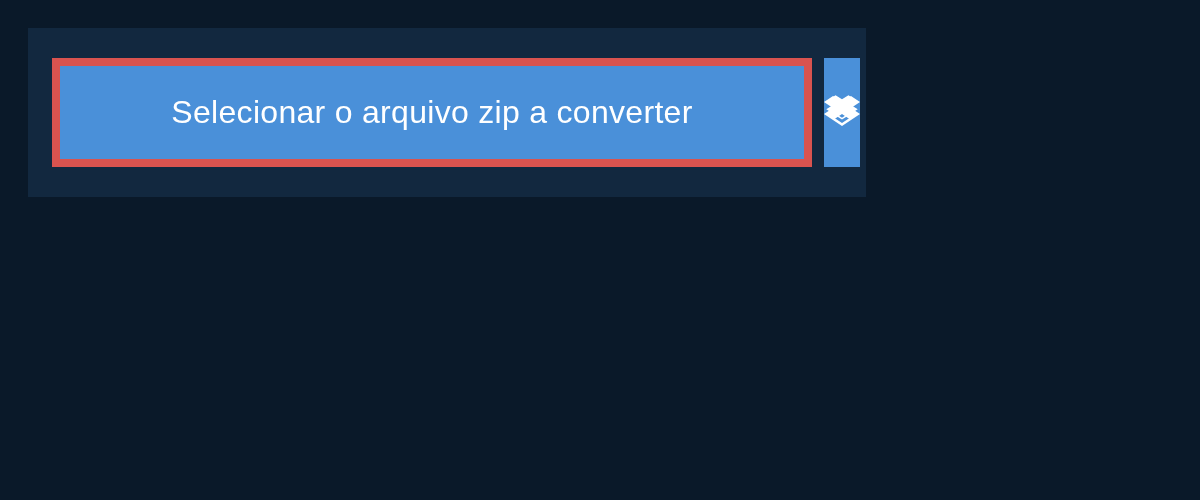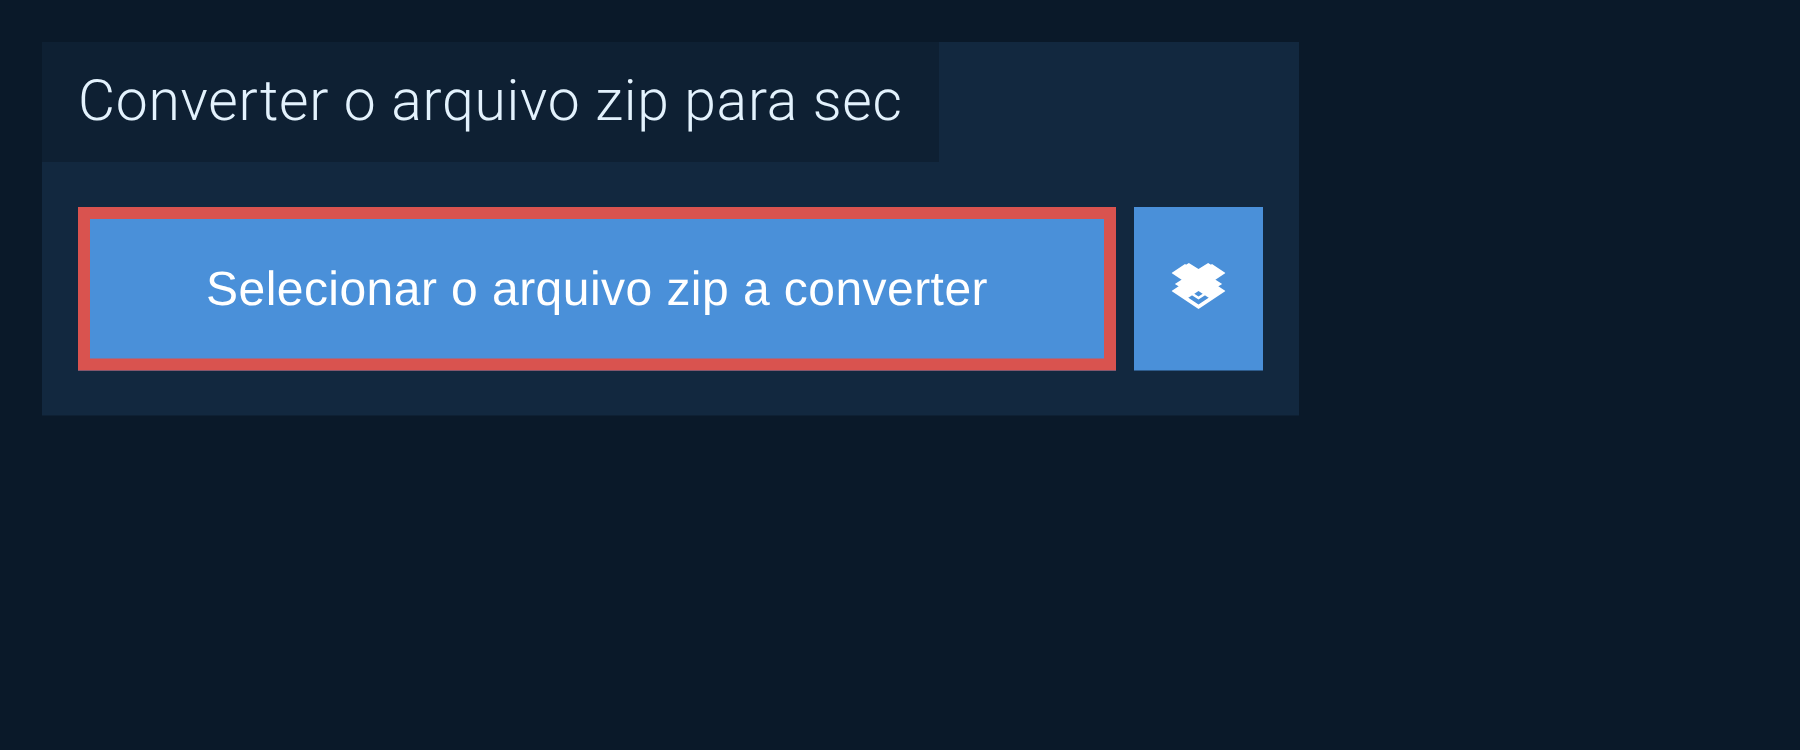--- a/index.html
+++ b/index.html
@@ -44,44 +44,41 @@
       color: #ffffff;
       font-size: 32px;
       font-weight: 300;
       padding: 28px 28px;
       cursor: pointer;
       flex: 0 0 auto;
       display: flex;
       align-items: center;
       justify-content: center;
       letter-spacing: 0.3px;
-      width: 692px;
+      width: 760px;
     }
     .dropbox-button {
       background: #4a90d9;
       border: none;
       cursor: pointer;
       width: 104px;
       display: flex;
       align-items: center;
       justify-content: center;
     }
     .dropbox-icon {
       width: 36px;
       height: 36px;
       fill: #ffffff;
     }
   </style>
 </head>
 <body>
 
 <div class="container">
-  <div class="title-bar">
-    <div class="title-text">Converter o arquivo zip para sec</div>
-  </div>
   <div class="upload-section">
     <button class="select-button">
       <span>Selecionar o arquivo zip a converter</span>
     </button>
     <button class="dropbox-button">
       <span>
         <svg class="dropbox-icon" viewBox="0 0 24 24" xmlns="http://www.w3.org/2000/svg">
           <path d="M6 2L0 6l6 4-6 4 6 4 6-4 6 4 6-4-6-4 6-4-6-4-6 4zm6 4L6 2l6 4zm0 8l6-4-6-4-6 4zm-6 2l6 4 6-4-6-4zm6 6l-6-4 6-4 6 4z"></path>
           <path d="M7.5 1.5L1 5.5l4.5 3L1 11.5l6.5 4 4.5-3 4.5 3 6.5-4L18.5 8.5 23 5.5 16.5 1.5 12 4.5zM12 4.5L7.5 1.5 12 4.5zm0 8l4.5-3L12 6.5l-4.5 3zm0 1l-4.5 3 4.5 3 4.5-3z" fill="none"></path>
           <g>

